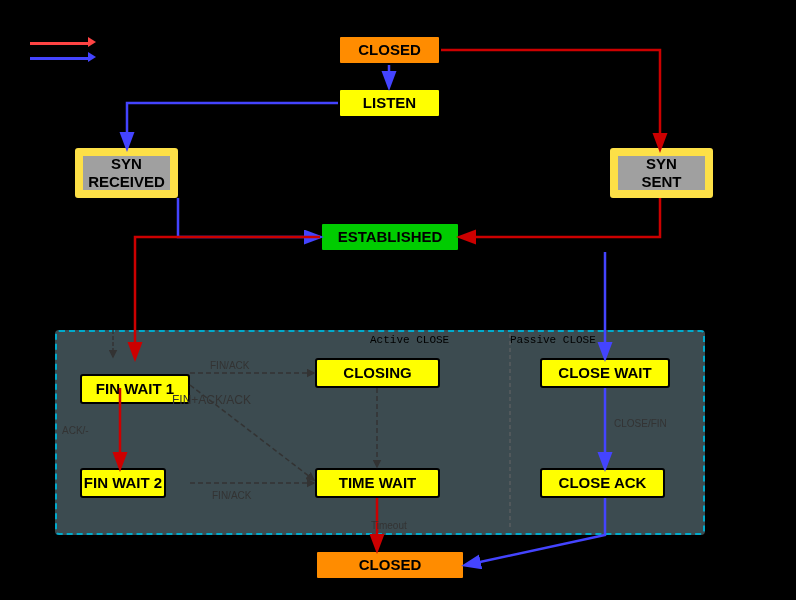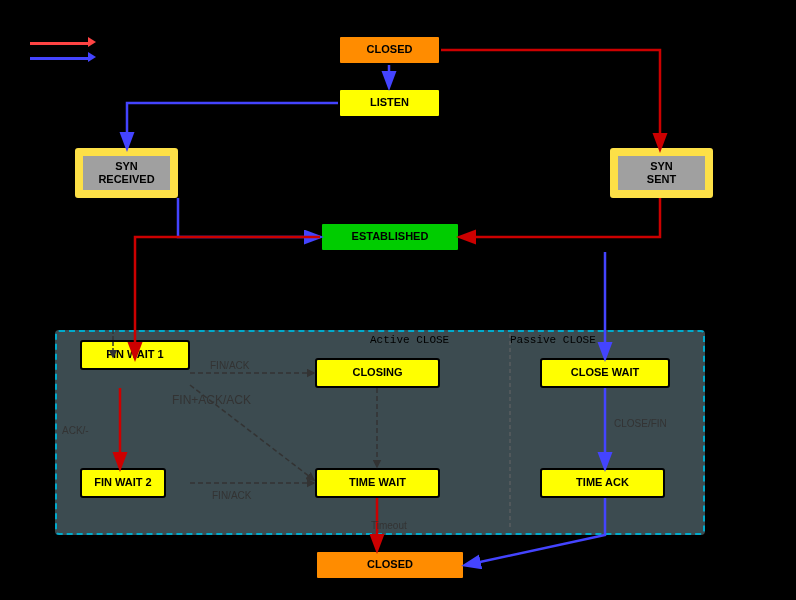--- a/index.html
+++ b/index.html
@@ -16,21 +16,21 @@
       width: 796px;
       height: 600px;
     }
     .state-box {
       position: absolute;
       display: flex;
       align-items: center;
       justify-content: center;
       text-align: center;
       font-weight: bold;
-      font-size: 11px;
+      font-size: 15px;
       border: 2px solid #000;
       border-radius: 3px;
       line-height: 1.2;
     }
     .orange-box { background: #FF8C00; color: #000; }
     .yellow-box { background: #FFFF00; color: #000; }
     .green-box { background: #00CC00; color: #000; }
     .gray-box { background: #A0A0A0; color: #000; border: 8px solid #fde047; }
 
     
@@ -78,31 +78,31 @@
   <div class="state-box orange-box" style="left:338px;top:35px;width:103px;height:30px;">CLOSED</div>
 
   <div class="state-box yellow-box" style="left:338px;top:88px;width:103px;height:30px;">LISTEN</div>
 
   <div class="state-box gray-box" style="left:75px;top:148px;width:103px;height:50px;">SYN<br>RECEIVED</div>
 
   <div class="state-box gray-box" style="left:610px;top:148px;width:103px;height:50px;">SYN<br>SENT</div>
 
   <div class="state-box green-box" style="left:320px;top:222px;width:140px;height:30px;">ESTABLISHED</div>
 
-  <div class="state-box yellow-box" style="left:80px;top:340px;width:110px;height:30px;">FIN WAIT 1</div>
+  <div class="state-box yellow-box" style="left:80px;top:374px;width:110px;height:30px;">FIN WAIT 1</div>
 
   <div class="state-box yellow-box" style="left:315px;top:358px;width:125px;height:30px;">CLOSING</div>
 
   <div class="state-box yellow-box" style="left:540px;top:358px;width:130px;height:30px;">CLOSE WAIT</div>
 
   <div class="state-box yellow-box" style="left:80px;top:468px;width:86px;height:30px;">FIN WAIT 2</div>
 
   <div class="state-box yellow-box" style="left:315px;top:468px;width:125px;height:30px;">TIME WAIT</div>
 
-  <div class="state-box yellow-box" style="left:540px;top:468px;width:125px;height:30px;">TIME ACK</div>
+  <div class="state-box yellow-box" style="left:540px;top:468px;width:125px;height:30px;">CLOSE ACK</div>
 
   <div class="state-box orange-box" style="left:315px;top:550px;width:150px;height:30px;">CLOSED</div>
 
   <svg class="arrows-svg">
     <defs>
       <marker id="arrow-blue" markerWidth="8" markerHeight="8" refX="6" refY="3" orient="auto">
         <path d="M0,0 L0,6 L8,3 z" fill="#4444FF"></path>
       </marker>
       <marker id="arrow-red" markerWidth="8" markerHeight="8" refX="6" refY="3" orient="auto">
         <path d="M0,0 L0,6 L8,3 z" fill="#CC0000"></path>

